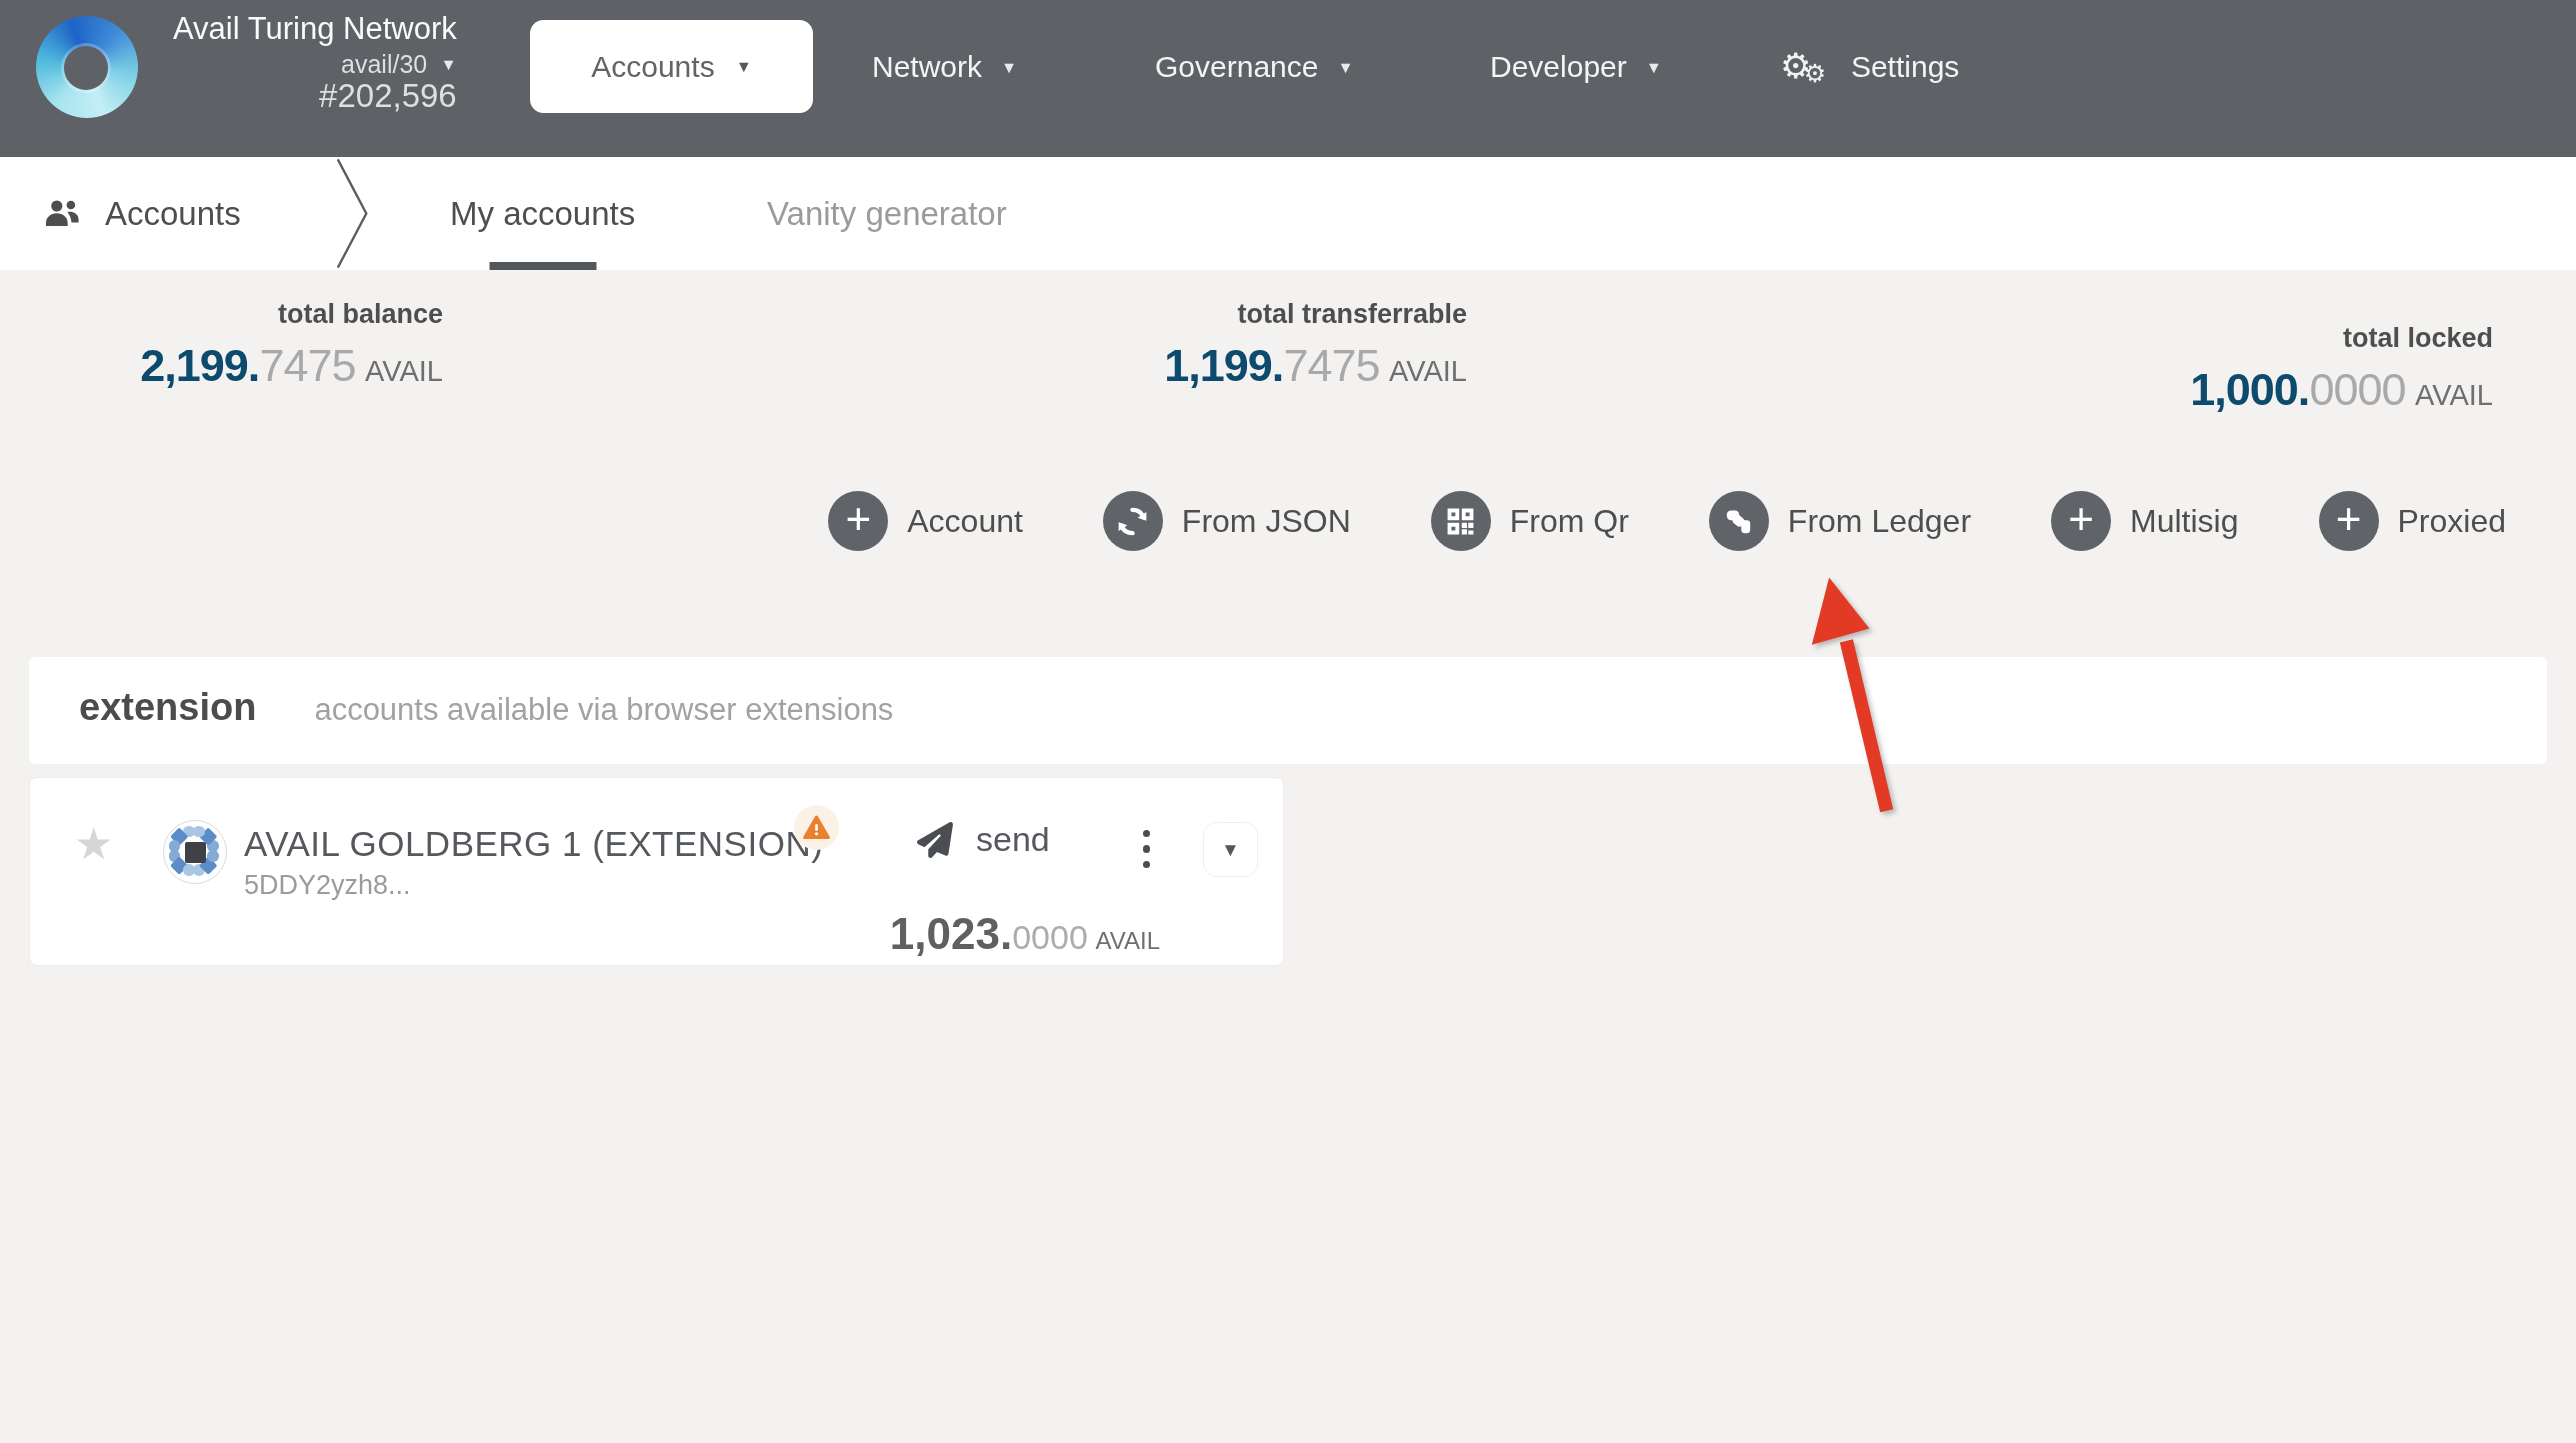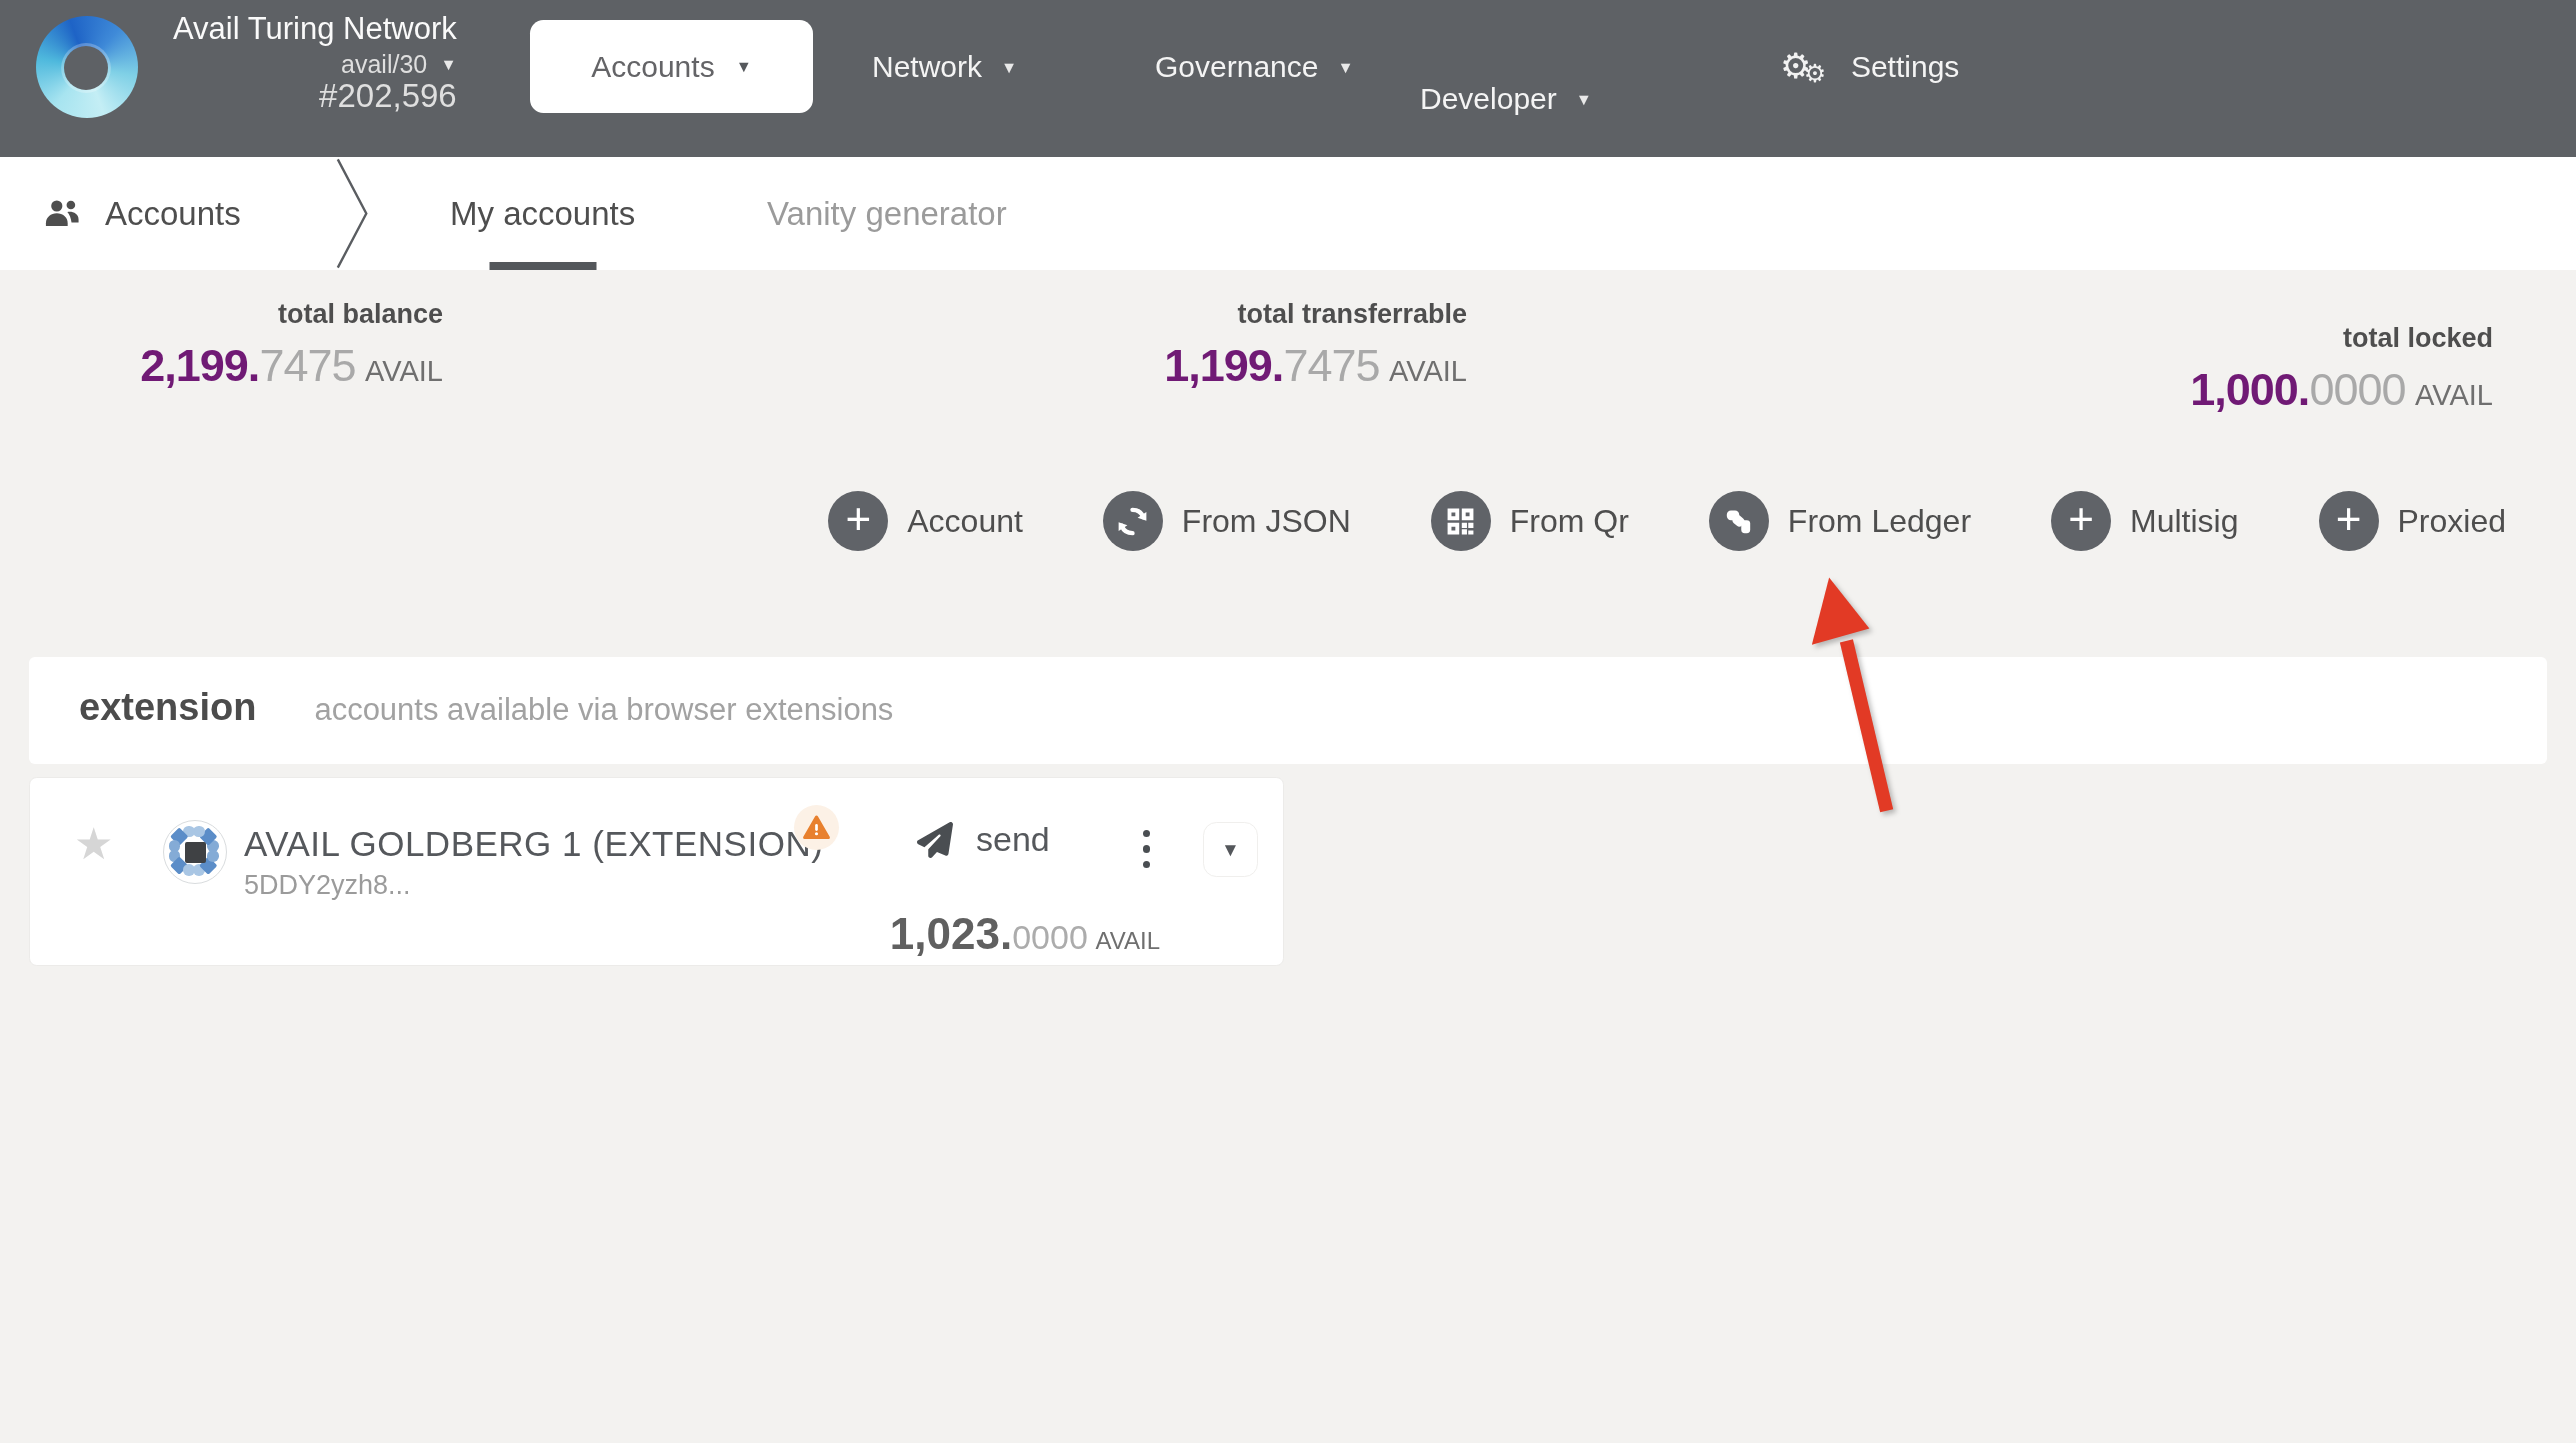--- a/index.html
+++ b/index.html
@@ -36,21 +36,21 @@
   .tab { position:absolute; top:0; height:113px; display:flex; align-items:center; font-size:33px; cursor:pointer; }
   .tab-active { left:450px; color:#4e4e4e; }
   .tab-active::after { content:""; position:absolute; bottom:0; left:50%; transform:translateX(-50%);
                        width:107px; height:7.7px; background:#54575b; }
   .tab-inactive { left:767px; color:#9b9b9b; }
 
   
   .stat { position:absolute; top:299px; text-align:right; }
   .stat-label { font-size:27px; font-weight:bold; color:#4e4e4e; margin-bottom:9.6px; }
   .stat-value { white-space:nowrap; }
-  .v-int { font-size:45px; color:#701a75; font-weight:600; letter-spacing:-1px; }
+  .v-int { font-size:45px; color:#0c4a6e; font-weight:600; letter-spacing:-1px; }
   .v-dec { font-size:45px; color:#a9a9a9; font-weight:300; letter-spacing:-1px; }
   .v-unit { font-size:29px; color:#6f6f6f; margin-left:9.6px; }
   .stat-balance { right:2133px; }
   .stat-transferrable { right:1109px; }
   .stat-locked { right:83px;margin-top:24px; }
 
   
   .actions { position:absolute; top:491px; right:70px; display:flex; align-items:center; gap:80px; }
   .action { display:flex; align-items:center; gap:19px; background:none; border:none; cursor:pointer;
             font-family:"Liberation Sans", sans-serif; }
@@ -120,21 +120,21 @@
     </button>
 
     <div class="topnav-item" style="left:872px;">
       <span>Network</span>
       <span class="caret">▼</span>
     </div>
     <div class="topnav-item" style="left:1155px;">
       <span>Governance</span>
       <span class="caret">▼</span>
     </div>
-    <div class="topnav-item" style="left:1420px;margin-top:32px;">
+    <div class="topnav-item" style="left:1490px;">
       <span>Developer</span>
       <span class="caret">▼</span>
     </div>
     <div class="topnav-item" style="left:1780px;">
       <span class="gears">
         <span class="gear-lg">⚙</span>
           <span class="gear-sm">⚙</span>
       </span>
       <span>Settings</span>
     </div>

